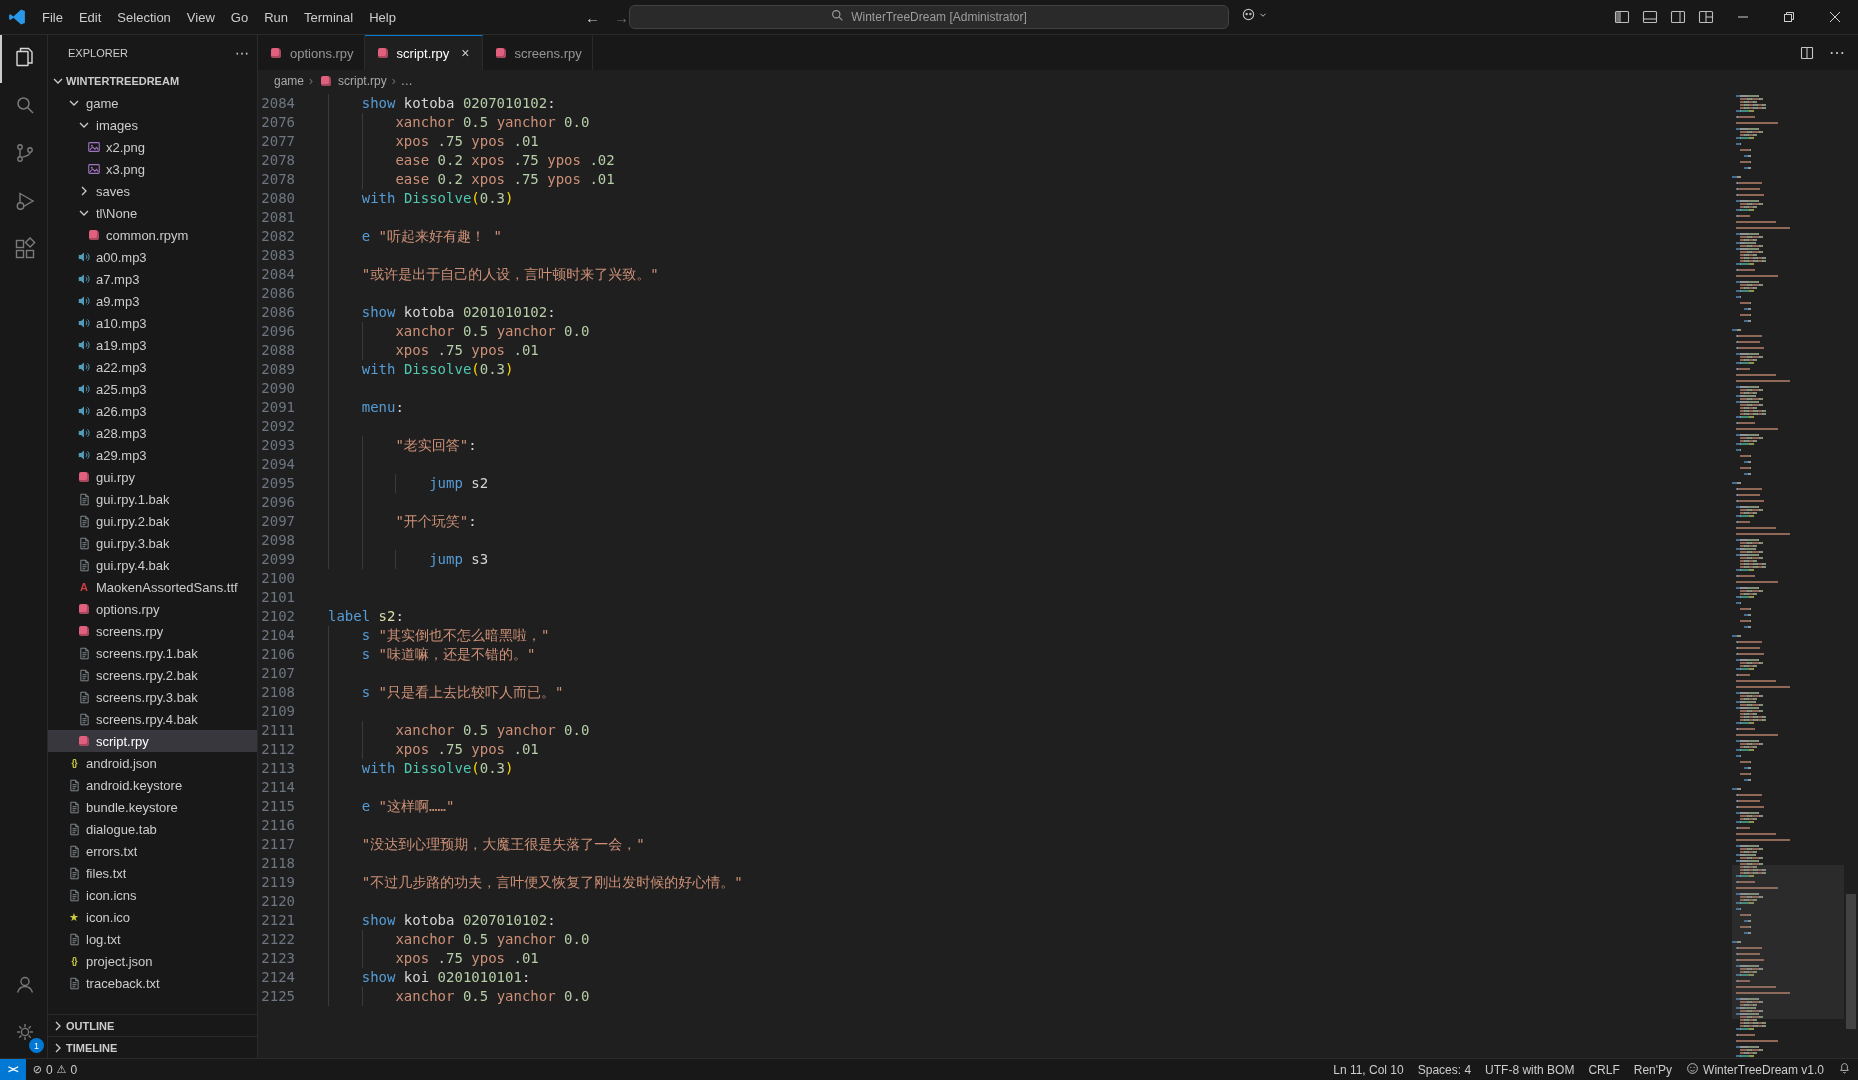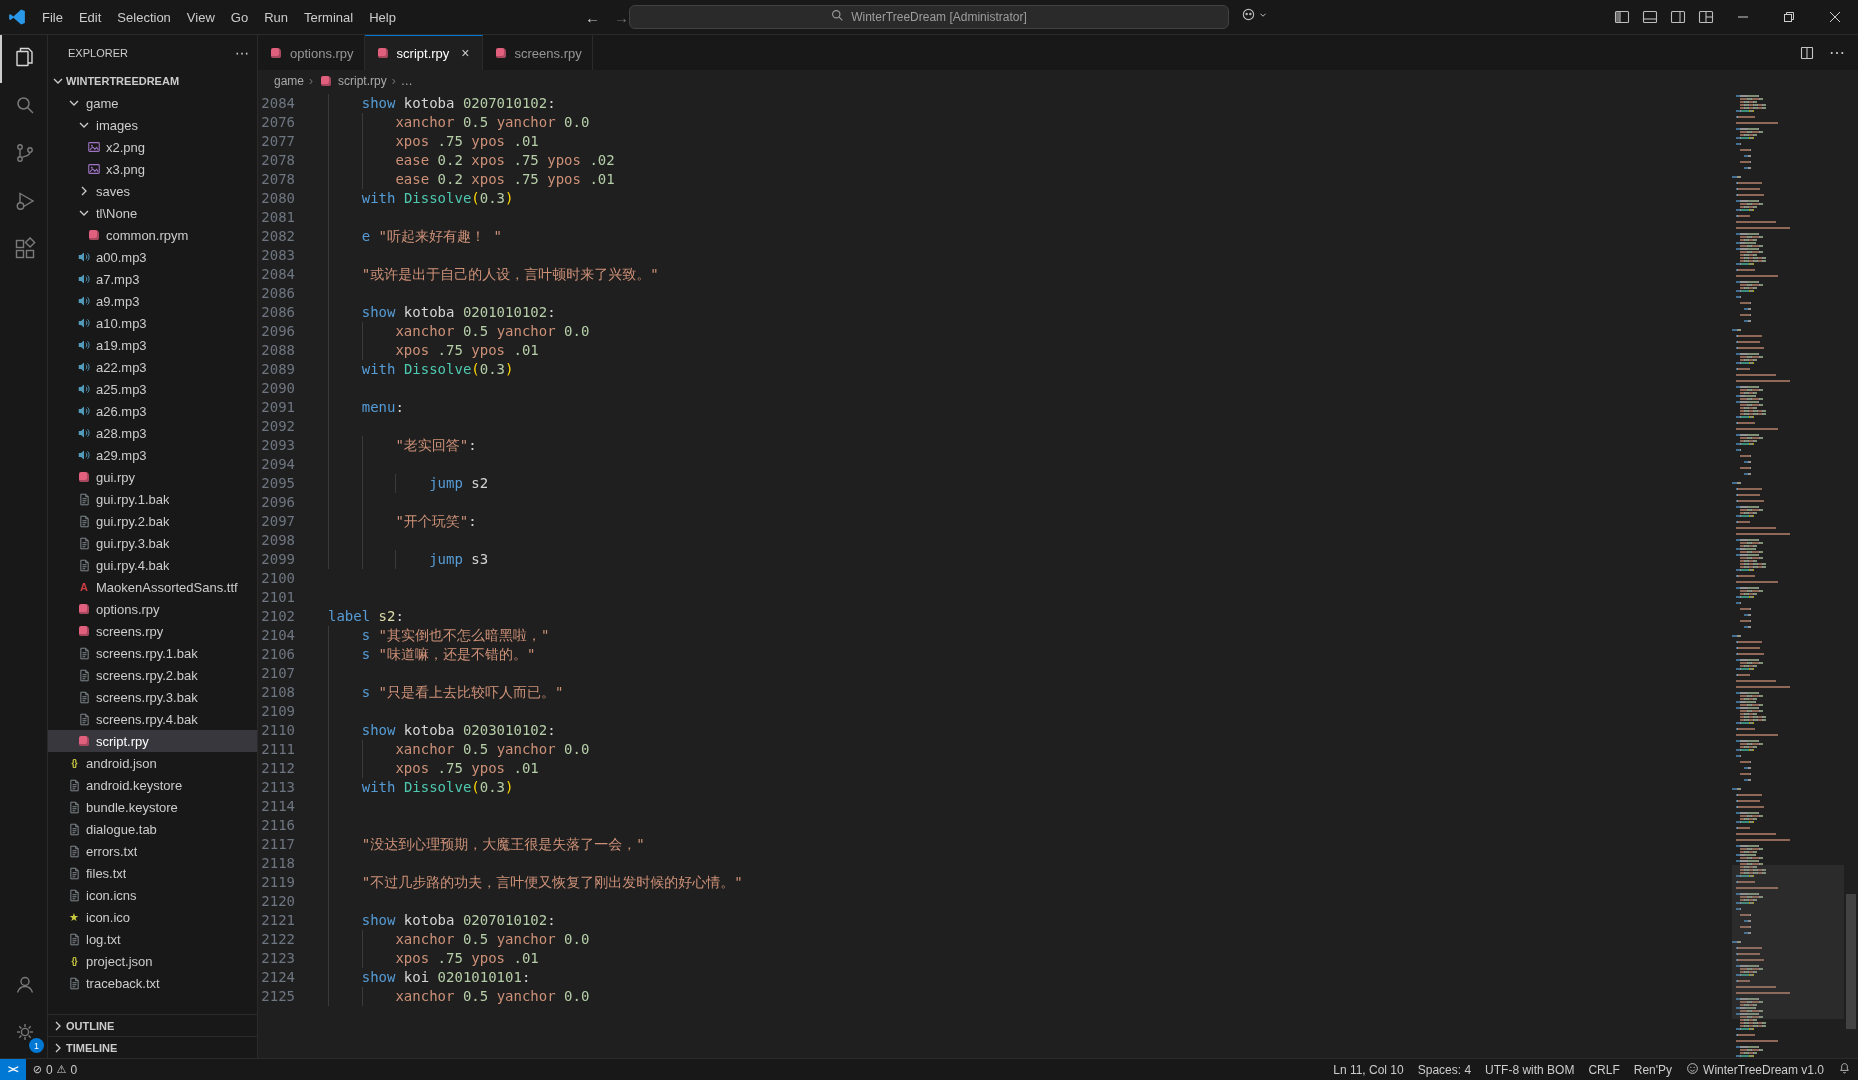--- a/index.html
+++ b/index.html
@@ -865,38 +865,38 @@
             </div>
             <div class="code-row">
               <div class="ln">2108</div>
               <div class="lc"><div class="guide" style="left: 8px;"></div><span class="tk-ws">    </span><span class="tk-kw">s</span><span class="tk-pl"> </span><span class="tk-st">"只是看上去比较吓人而已。"</span></div>
             </div>
             <div class="code-row">
               <div class="ln">2109</div>
               <div class="lc"><div class="guide" style="left: 8px;"></div></div>
             </div>
             <div class="code-row">
-              <div class="ln">2110</div>
-              <div class="lc"><div class="guide" style="left: 8px;"></div><span class="tk-ws">    </span><span class="tk-kw">show</span><span class="tk-pl"> kotoba </span><span class="tk-nm">0203010102</span><span class="tk-pl">:</span></div>
-            </div>
-            <div class="code-row">
               <div class="ln">2111</div>
               <div class="lc"><div class="guide" style="left: 8px;"></div><div class="guide" style="left: 41.73px;"></div><span class="tk-ws">        </span><span class="tk-pr">xanchor</span><span class="tk-pl"> </span><span class="tk-nm">0.5</span><span class="tk-pl"> </span><span class="tk-pr">yanchor</span><span class="tk-pl"> </span><span class="tk-nm">0.0</span></div>
             </div>
             <div class="code-row">
               <div class="ln">2112</div>
               <div class="lc"><div class="guide" style="left: 8px;"></div><div class="guide" style="left: 41.73px;"></div><span class="tk-ws">        </span><span class="tk-pr">xpos</span><span class="tk-pl"> </span><span class="tk-nm">.75</span><span class="tk-pl"> </span><span class="tk-pr">ypos</span><span class="tk-pl"> </span><span class="tk-nm">.01</span></div>
             </div>
             <div class="code-row">
               <div class="ln">2113</div>
               <div class="lc"><div class="guide" style="left: 8px;"></div><span class="tk-ws">    </span><span class="tk-kw">with</span><span class="tk-pl"> </span><span class="tk-ty">Dissolve</span><span class="tk-br">(</span><span class="tk-nm">0.3</span><span class="tk-br">)</span></div>
             </div>
             <div class="code-row">
               <div class="ln">2114</div>
               <div class="lc"><div class="guide" style="left: 8px;"></div></div>
+            </div>
+            <div class="code-row">
+              <div class="ln">2115</div>
+              <div class="lc"><div class="guide" style="left: 8px;"></div><span class="tk-ws">    </span><span class="tk-kw">e</span><span class="tk-pl"> </span><span class="tk-st">"这样啊……"</span></div>
             </div>
             <div class="code-row">
               <div class="ln">2116</div>
               <div class="lc"><div class="guide" style="left: 8px;"></div></div>
             </div>
             <div class="code-row">
               <div class="ln">2117</div>
               <div class="lc"><div class="guide" style="left: 8px;"></div><span class="tk-ws">    </span><span class="tk-st">"没达到心理预期，大魔王很是失落了一会，"</span></div>
             </div>
             <div class="code-row">

